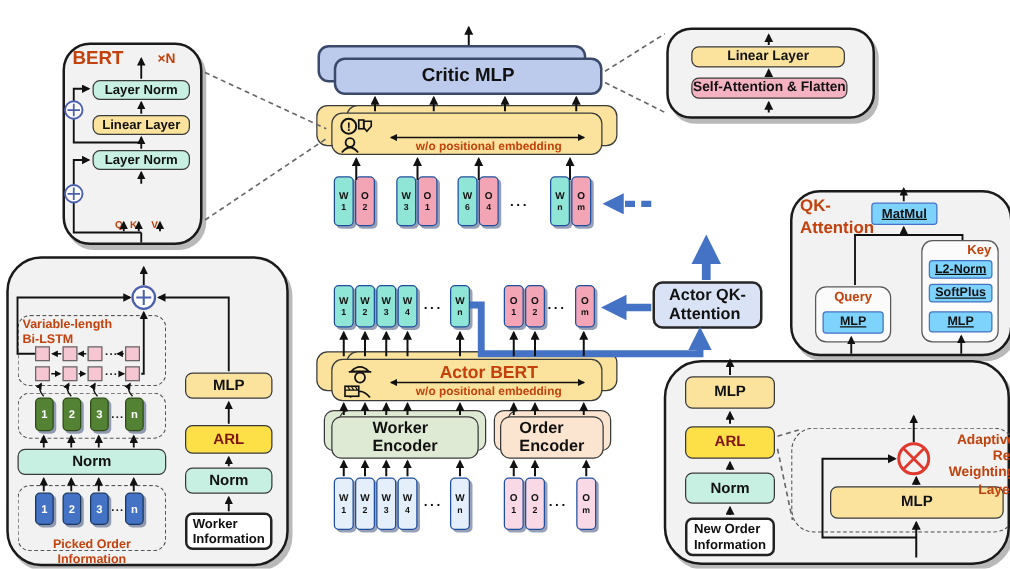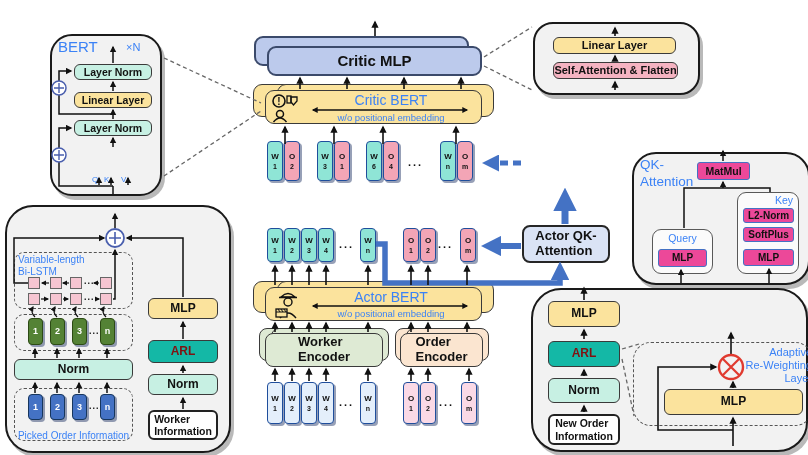--- a/index.html
+++ b/index.html
@@ -8,36 +8,36 @@
   .container{position:absolute;background:#f2f2f2;border:2px solid #1a1a1a;
              box-shadow:3px 4px 0 rgba(70,70,70,.38);z-index:1;box-sizing:border-box;}
   .dashedbox{position:absolute;border:1.6px dashed #555;border-radius:10px;z-index:2;box-sizing:border-box;}
   .box{position:absolute;box-sizing:border-box;display:flex;align-items:center;justify-content:center;
        text-align:left;font-weight:bold;color:#111;border:1.8px solid #3a3a3a;border-radius:6px;
        white-space:pre-line;z-index:10;line-height:1.15;}
   .back{z-index:5;}
   .teal{background:#c7f0e3;}
   .yellow{background:#fbe39d;}
   .pinkbox{background:#f5b3c1;}
-  .redbox{background:#14b8a6;color:#7f1212;}
+  .redbox{background:#fde047;color:#7f1212;}
   .whitebox{background:#ffffff;border-width:2px;border-color:#222;}
   .bluebox{background:#bccaec;border-color:#3b4a6b;border-width:2px;border-radius:9px;}
   .apm{background:#dee3f2;border:2.5px solid #203864;border-radius:0;}
   .qkbig{background:#dae3f5;border:2.5px solid #262626;border-radius:8px;}
-  .mini{background:#ec4899;border:1.5px solid #4472c4;border-radius:3px;font-size:10px;}
+  .mini{background:#7dd3fc;border:1.5px solid #4472c4;border-radius:3px;font-size:10px;text-decoration:underline;}
   .sub9{background:#fbfbfb;border:1.5px solid #595959;border-radius:9px;}
   .tok{position:absolute;box-sizing:border-box;width:16px;display:flex;flex-direction:column;
        align-items:center;justify-content:center;border:1.8px solid #1f4e9c;border-radius:4px;
        font-weight:bold;color:#111;box-shadow:2px 2px 0 rgba(25,45,95,.45);line-height:1;z-index:10;}
   .tok .l{font-size:8px}.tok .n{font-size:7px;margin-top:2px}
   .wout{background:#8fe5d6}.oout{background:#f3a5b6}.win{background:#e4effb}.oin{background:#fad9e6}
   .gtok{background:#548235;border-color:#2c4a14;color:#fff}.btok{background:#4472c4;border-color:#17365d;color:#fff}
   .gtok .l,.btok .l{font-size:9px}
   .cell{position:absolute;width:12px;height:12px;background:#f6c6d2;border:1px solid #666;z-index:10;box-sizing:border-box;}
-  .lbl{position:absolute;font-weight:normal;color:#3b82f6;white-space:pre-line;z-index:20;line-height:1.2;}
+  .lbl{position:absolute;font-weight:bold;color:#c2410c;white-space:pre-line;z-index:20;line-height:1.2;}
   .dots{position:absolute;font-weight:bold;color:#111;font-size:11px;letter-spacing:2px;z-index:20;}
   svg.overlay{position:absolute;left:0;top:0;z-index:60;pointer-events:none;}
   svg.icon{position:absolute;z-index:40;}
 </style>
 </head>
 <body>
 
 <div id="canvas">
 
   <div class="container" style="left:50px;top:34px;width:112px;height:162px;border-radius:22px;"></div>
@@ -54,21 +54,20 @@
   <div class="lbl" style="left:92px;top:175px;font-size:8px;">Q</div>
   <div class="lbl" style="left:104px;top:175px;font-size:8px;">K</div>
   <div class="lbl" style="left:121px;top:175px;font-size:8px;">V</div>
 
   <div class="box bluebox back" style="left:254px;top:36px;width:215px;height:30px;"></div>
   <div class="box bluebox" style="left:267px;top:46px;width:215px;height:30px;font-size:15px;">Critic MLP</div>
 
   <div class="box yellow back" style="left:253px;top:84px;width:217px;height:33px;border-radius:9px;"></div>
   <div class="box yellow back" style="left:277px;top:84px;width:217px;height:33px;border-radius:9px;"></div>
   <div class="box yellow" style="left:265px;top:90px;width:217px;height:34px;border-radius:9px;"></div>
-  <div class="lbl" style="left:300px;top:92px;width:182px;text-align:center;font-size:14px;">Critic BERT</div>
   <div class="lbl" style="left:300px;top:112px;width:182px;text-align:center;font-size:9.5px;">w/o positional embedding</div>
 
   <svg class="icon" style="left:271px;top:93px;" width="32" height="30" viewBox="0 0 32 30">
     <circle cx="8" cy="8" r="6" fill="none" stroke="#111" stroke-width="1.6"></circle>
     <text x="8" y="11.5" font-size="10" font-weight="bold" fill="#111" text-anchor="middle" font-family="Liberation Sans,sans-serif">!</text>
     <rect x="16" y="3" width="4" height="7" fill="none" stroke="#111" stroke-width="1.3"></rect>
     <path d="M20,4 h6 v4 l-3.5,4 l-2.5,-3 z" fill="none" stroke="#111" stroke-width="1.3"></path>
     <circle cx="9" cy="21" r="3.5" fill="none" stroke="#111" stroke-width="1.5"></circle>
     <path d="M2.5,29 q6.5,-8 13,0" fill="none" stroke="#111" stroke-width="1.5"></path>
   </svg>

